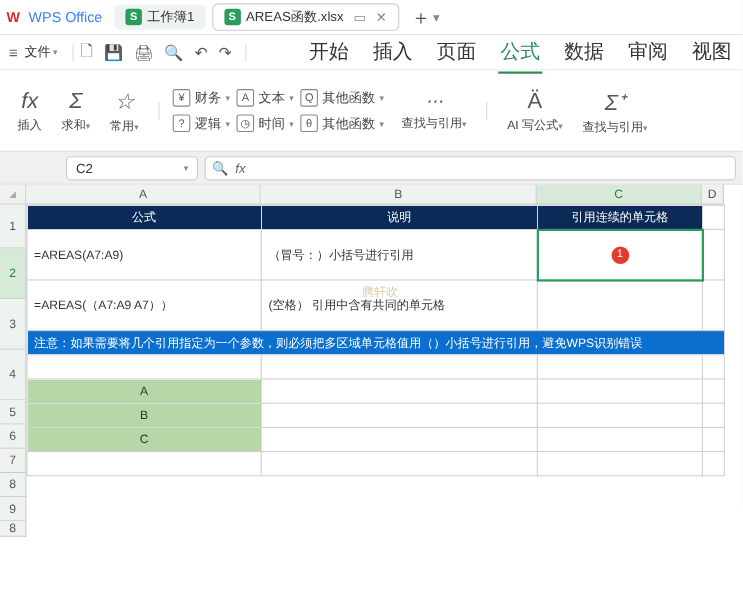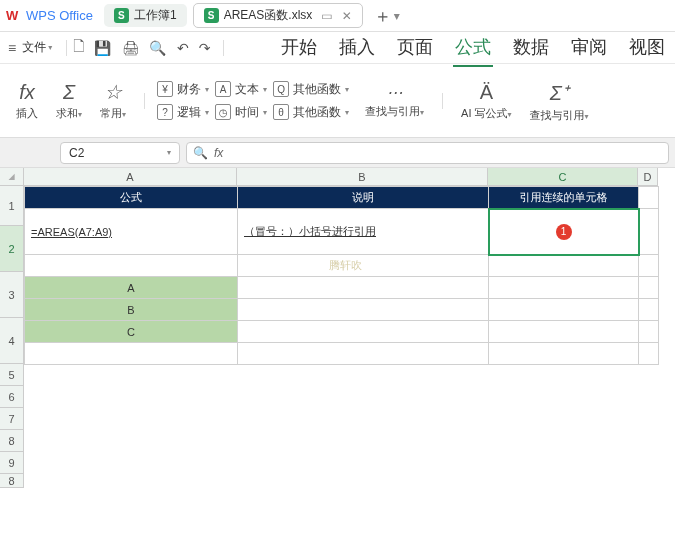--- a/index.html
+++ b/index.html
@@ -40,21 +40,21 @@
 .rowheads { position: absolute; left: 0; top: 18px; width: 24px; }
 .rh { height: 22px; border-right: 1px solid #ccc; border-bottom: 1px solid #ccc; background: #eef3f0; display: flex; align-items: center; justify-content: center; font-size: 11px; color: #555; }
 .rh.sel { background: #d7ead7; color: #2a7a46; }
 .cells { position: absolute; left: 24px; top: 18px; }
 table.sheet { border-collapse: collapse; }
 table.sheet td { border: 1px solid #d0d0d0; height: 22px; font-size: 11px; padding: 0 6px; vertical-align: middle; position: relative; }
 td.hdr { background: #0b2a57; color: #fff; text-align: center; font-size: 14px; height: 40px; border: 1px solid #333; }
 td.cellA { text-align: left; border: 1px solid #333; }
 td.cellB { text-align: left; border: 1px solid #333; }
 td.cellC { border: 1px solid #333; text-align: center; }
-tr.datarow td { height: 46px; text-decoration: underline; }
+tr.datarow td { height: 46px; }
 tr.noterow td { background: #0b6fcf; color: #fff; font-size: 11px; height: 22px; }
 td.abc { background: #b7d7a8; text-align: center; border: 1px solid #888; height: 22px; }
 .active-cell { outline: 2px solid #2a9d5c; outline-offset: -1px; }
 .red-dot { width: 16px; height: 16px; background: #e33b2e; border-radius: 50%; color: #fff; display: inline-flex; align-items: center; justify-content: center; font-size: 10px; }
 .watermark { position: absolute; left: 305px; top: 72px; font-size: 11px; color: #d6cda6; pointer-events: none; }
 </style>
 </head>
 <body>
 
 <div class="titlebar">
@@ -207,20 +207,29 @@
         <td class="hdr" style="width:251px">说明</td>
         <td class="hdr" style="width:150px">引用连续的单元格</td>
         <td style="width:20px"></td>
       </tr>
       <tr class="datarow">
         <td class="cellA">=AREAS(A7:A9)</td>
         <td class="cellB">（冒号：）小括号进行引用</td>
         <td class="cellC active-cell"><span class="red-dot">1</span></td>
         <td></td>
       </tr>
+      <tr class="datarow">
+        <td class="cellA">=AREAS(（A7:A9 A7））</td>
+        <td class="cellB">(空格）  引用中含有共同的单元格</td>
+        <td class="cellC"></td>
+        <td></td>
+      </tr>
+      <tr class="noterow">
+        <td colspan="4">注意：如果需要将几个引用指定为一个参数，则必须把多区域单元格值用（）小括号进行引用，避免WPS识别错误</td>
+      </tr>
       <tr>
             <td></td>
             <td></td>
             <td></td>
             <td></td>
           </tr>
       <tr>
             <td class="abc">A</td>
             <td></td>
             <td></td>

